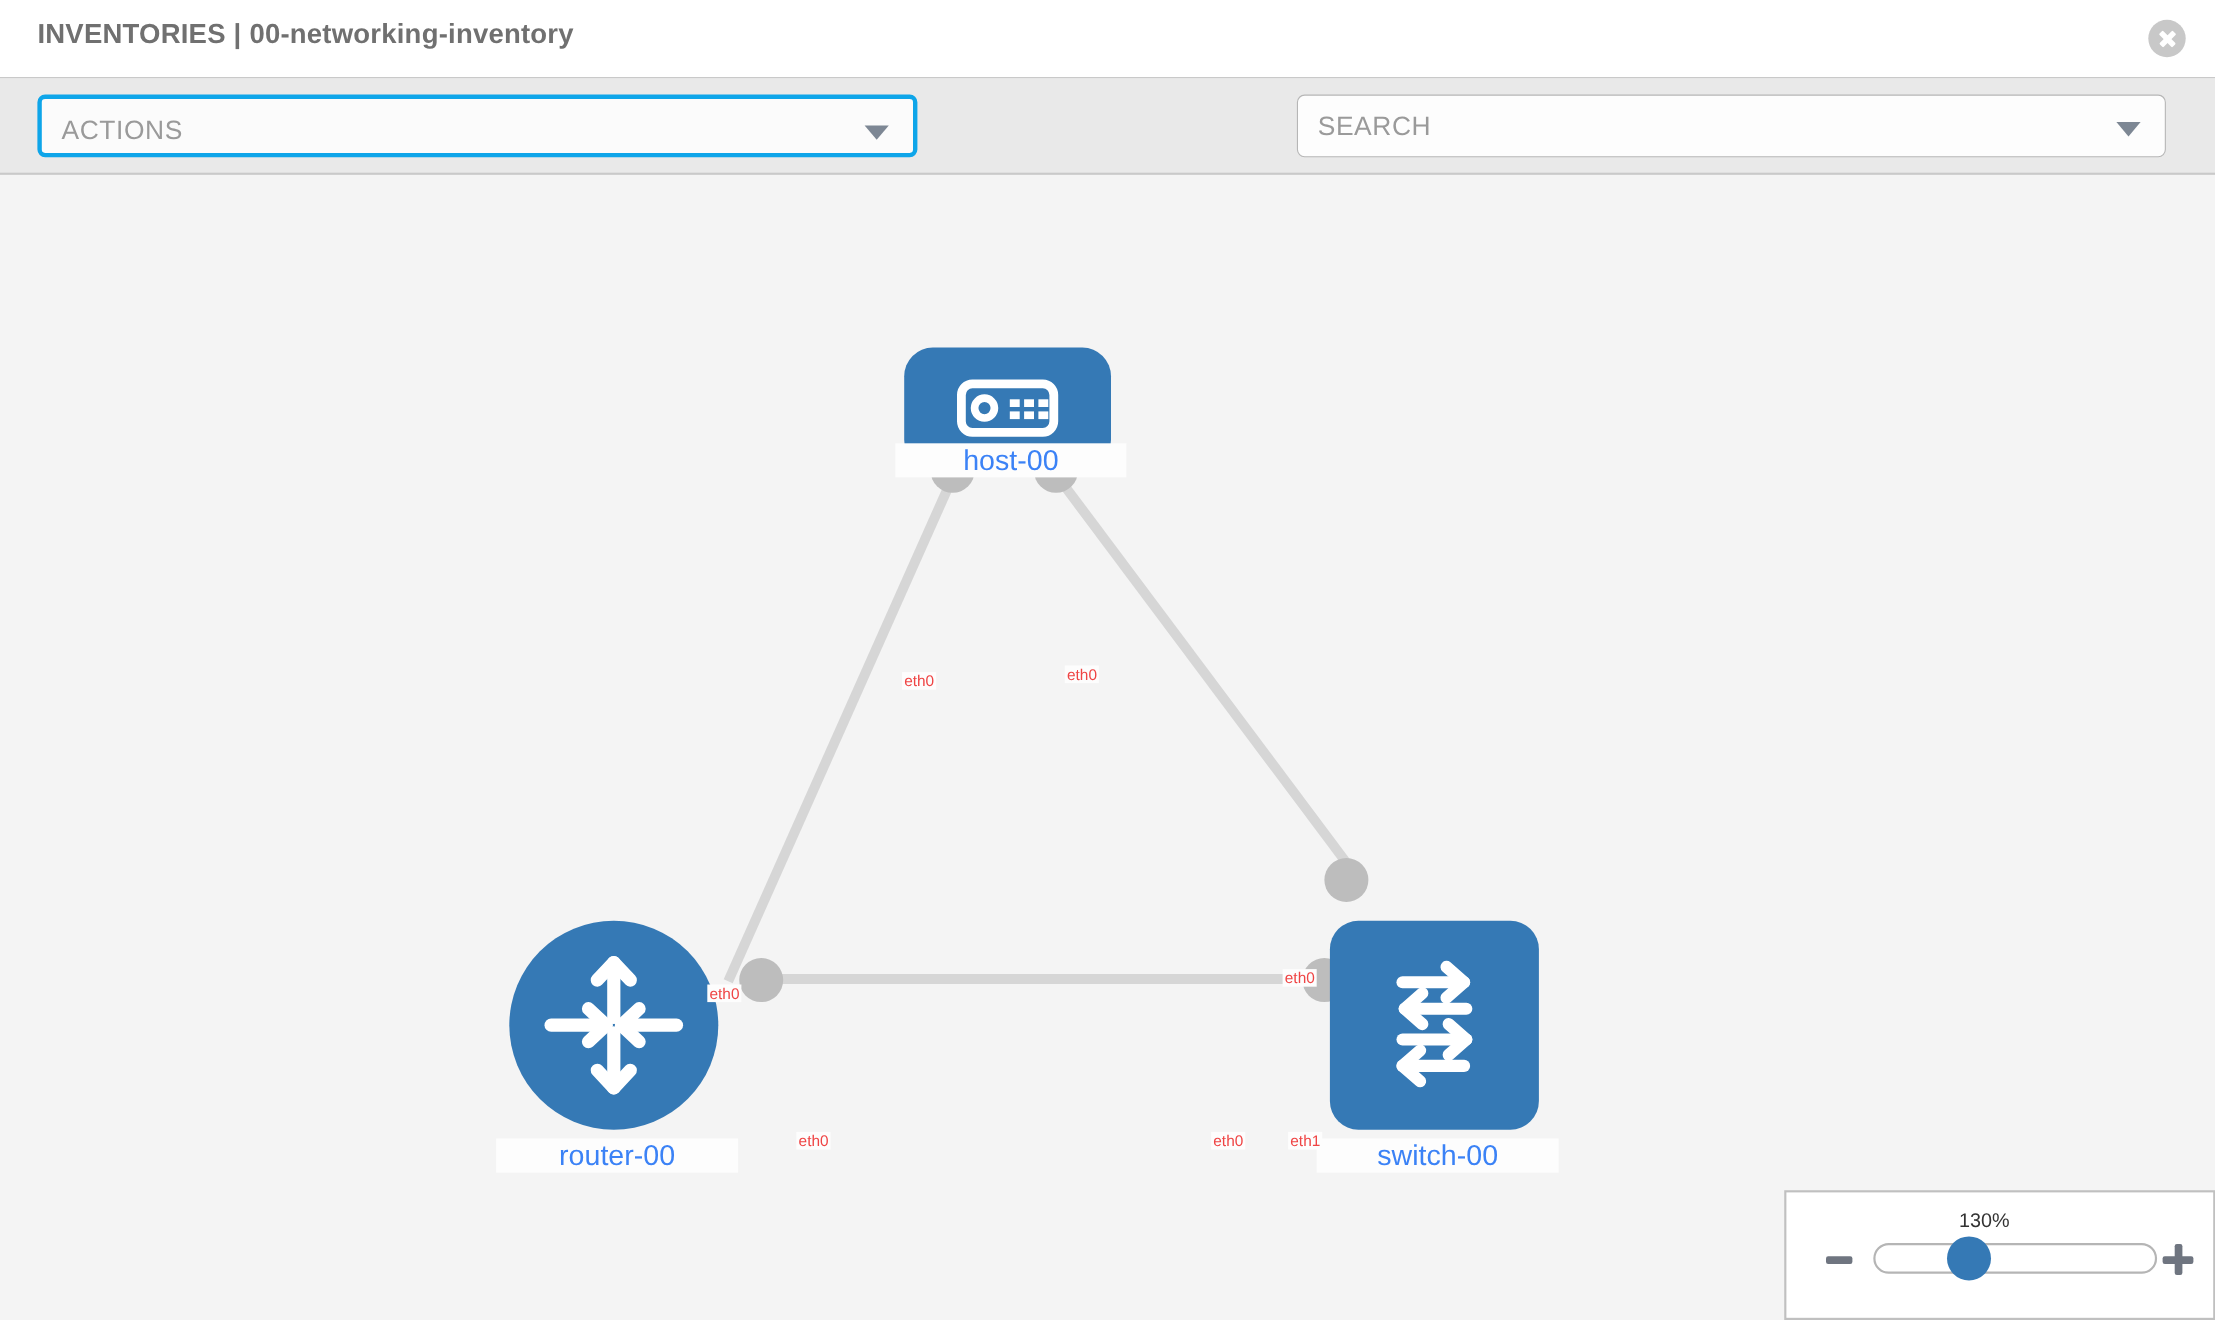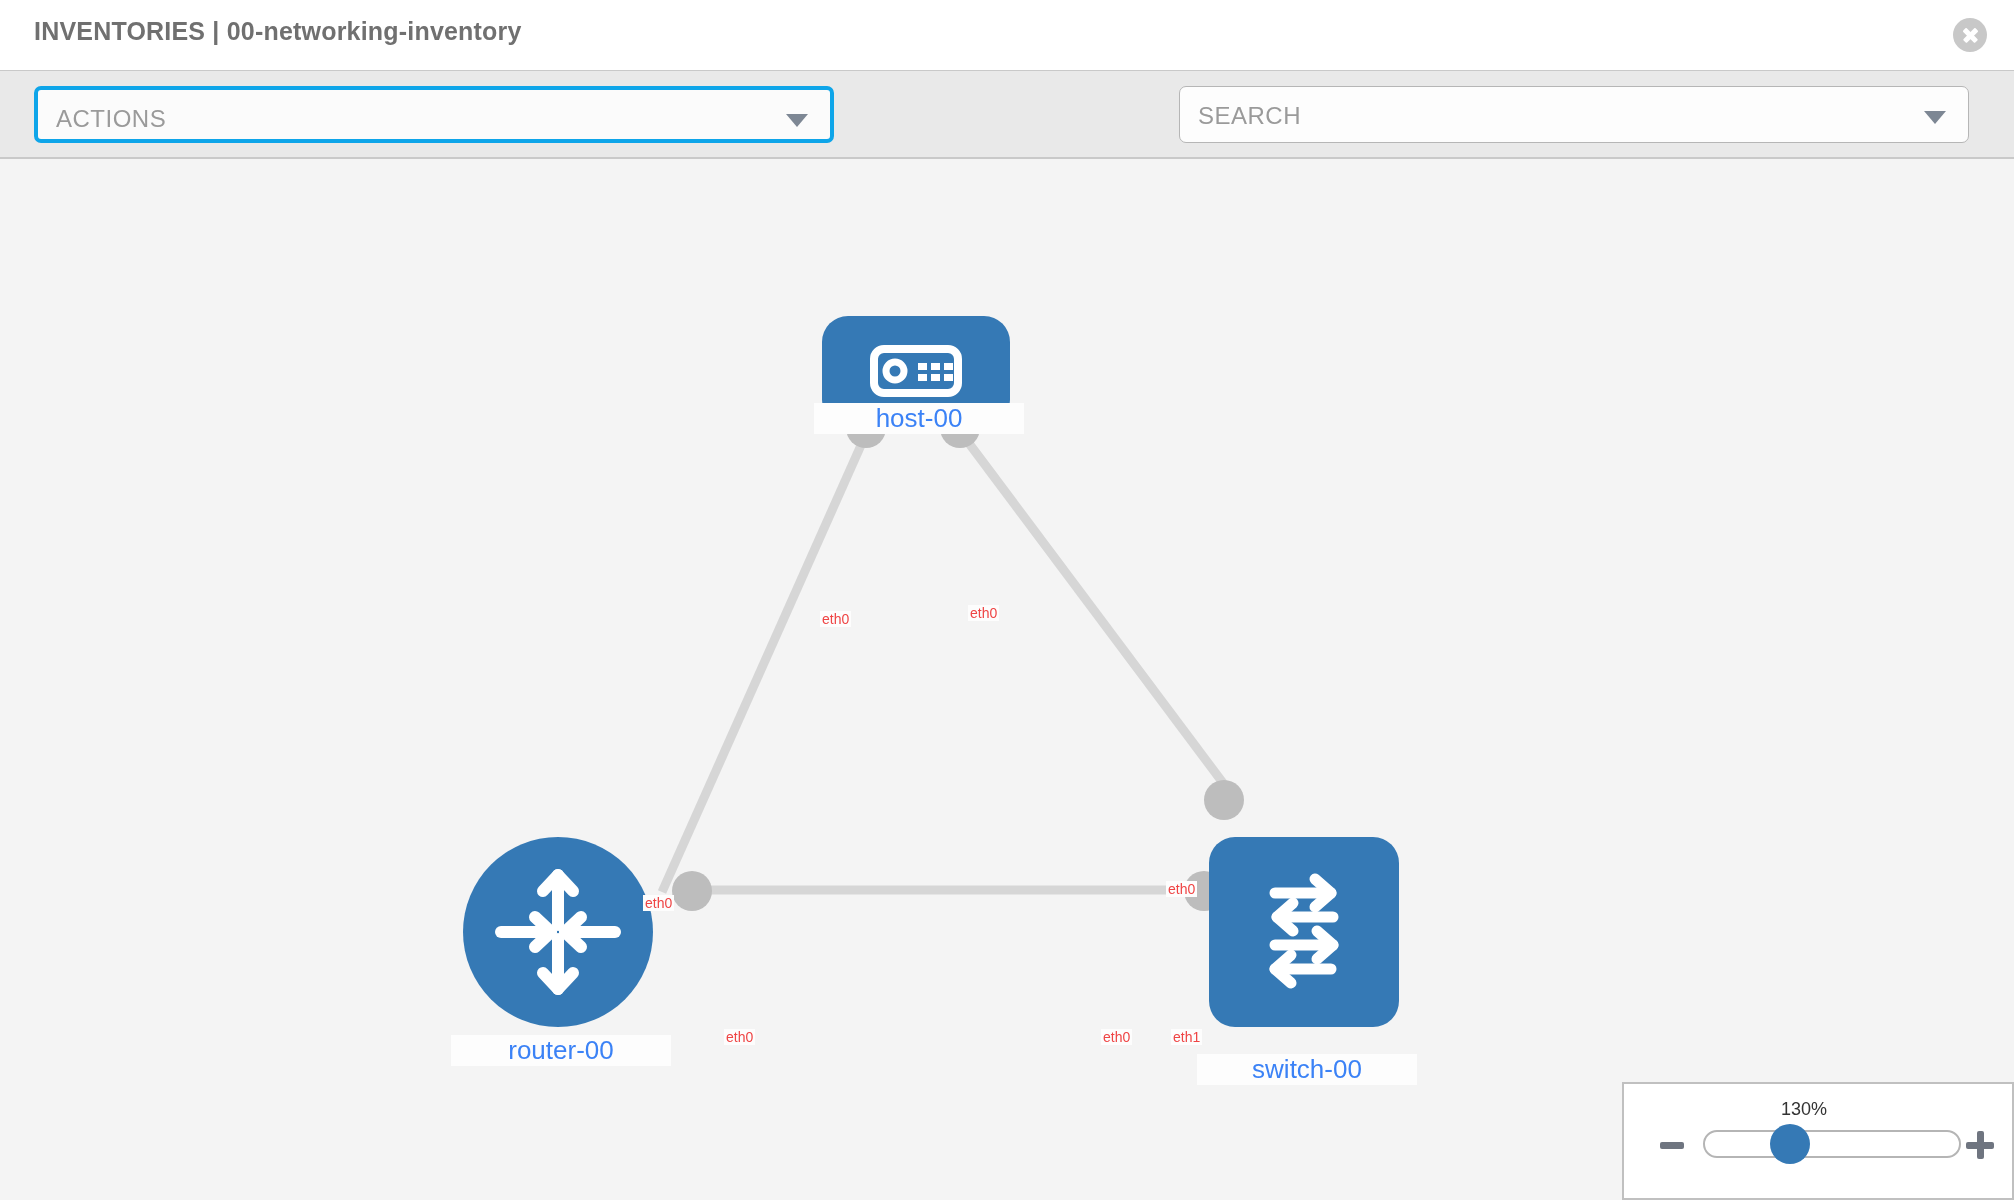--- a/index.html
+++ b/index.html
@@ -177,21 +177,21 @@
   #node-host .node-label { left: -8px; top: 87px; width: 204px; }
 
   
   #node-router { left: 463px; top: 678px; width: 190px; height: 190px; }
   #node-router .node-shape { width: 190px; height: 190px; border-radius: 50%; }
   #node-router .node-label { left: -12px; top: 198px; width: 214px; }
 
   
   #node-switch { left: 1209px; top: 678px; width: 190px; height: 190px; }
   #node-switch .node-shape { width: 190px; height: 190px; border-radius: 26px; }
-  #node-switch .node-label { left: -12px; top: 198px; width: 214px; margin-top: 19px; }
+  #node-switch .node-label { left: -12px; top: 198px; width: 214px; }
 
   .node-icon {
     position: absolute;
     left: 0; top: 0;
     width: 100%;
     height: 100%;
   }
 
   
   .nub {

